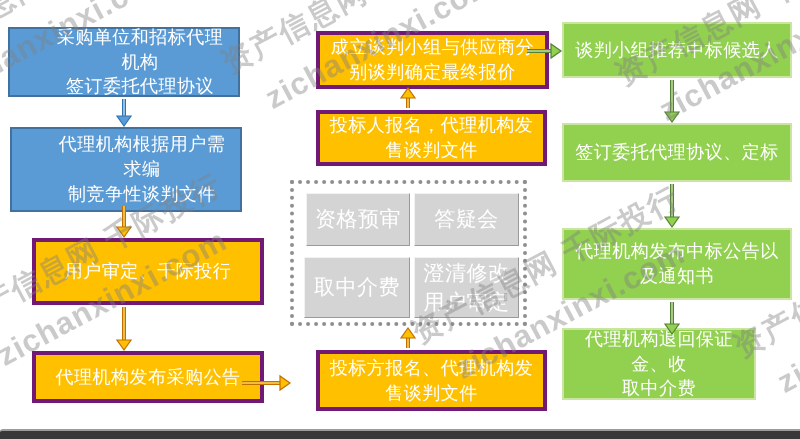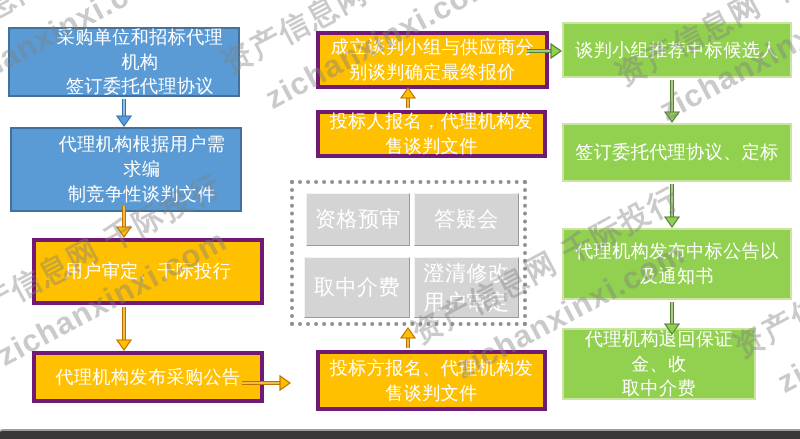--- a/index.html
+++ b/index.html
@@ -61,21 +61,21 @@
 
   <div class="box blue" style="left:8px;top:27px;width:232px;height:70px;">采购单位和招标代理机构
 签订委托代理协议</div>
   <div class="box blue" style="left:10px;top:127px;width:232px;height:85px;">代理机构根据用户需求编
 制竞争性谈判文件</div>
   <div class="box orange" style="left:8px;top:238px;width:232px;height:67px;">用户审定、千际投行</div>
   <div class="box orange" style="left:8px;top:351px;width:232px;height:52px;">代理机构发布采购公告</div>
 
   <div class="box orange" style="left:292px;top:31px;width:233px;height:58px;">成立谈判小组与供应商分
 别谈判确定最终报价</div>
-  <div class="box orange" style="left:292px;top:110px;width:231px;height:48px;">投标人报名，代理机构发
+  <div class="box orange" style="left:292px;top:110px;width:231px;height:56px;">投标人报名，代理机构发
 售谈判文件</div>
   <div class="box orange" style="left:292px;top:350px;width:231px;height:61px;">投标方报名、代理机构发
 售谈判文件</div>
 
   <div class="box green" style="left:562px;top:22px;width:230px;height:56px;">谈判小组推荐中标候选人</div>
   <div class="box green" style="left:562px;top:123px;width:230px;height:59px;">签订委托代理协议、定标</div>
   <div class="box green" style="left:562px;top:228px;width:230px;height:72px;">代理机构发布中标公告以
 及通知书</div>
   <div class="box green" style="left:562px;top:328px;width:194px;height:72px;">代理机构退回保证金、收
 取中介费</div>

